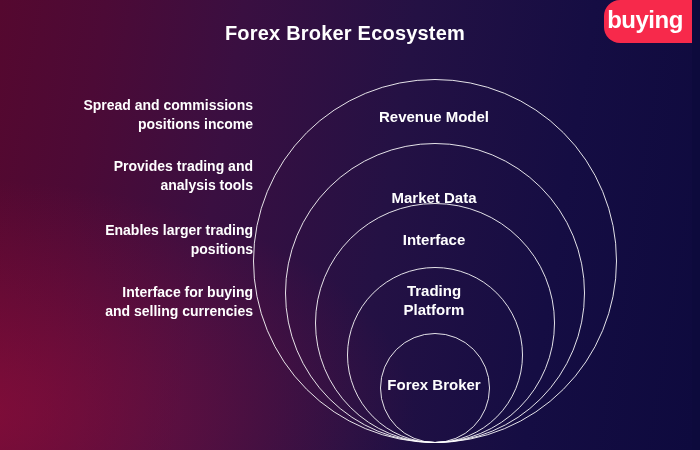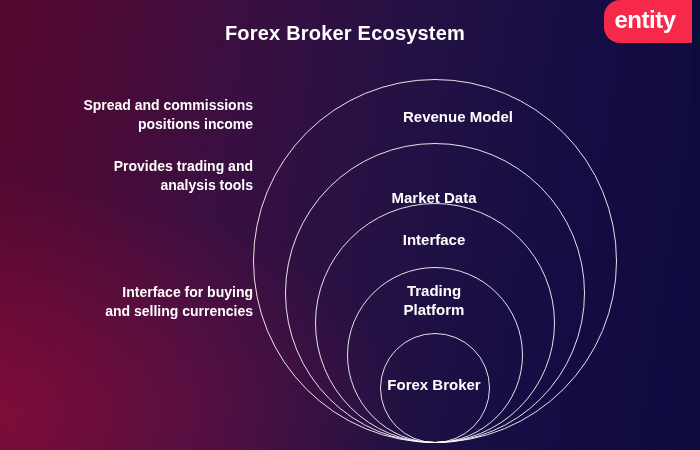--- a/index.html
+++ b/index.html
@@ -70,21 +70,21 @@
   .ring-label {
     position: absolute;
     left: 434px;
     transform: translate(-50%, -50%);
     font-size: 15px;
     font-weight: bold;
     text-align: center;
     white-space: pre-line;
     line-height: 19px;
   }
-  #ring-label-0 { top: 116px; margin-left: 24px; }
+  #ring-label-0 { top: 116px; }
   #ring-label-1 { top: 177px; margin-top: 20px; }
   #ring-label-2 { top: 239px; }
   #ring-label-3 { top: 300px; }
   #ring-label-4 { top: 384px; }
 
   
   .desc {
     position: absolute;
     left: 30px;
     width: 223px;
@@ -102,36 +102,38 @@
   #desc-4 { top: 386px; }
 </style>
 </head>
 <body>
 
 <div id="canvas">
 
   <div class="title">Forex Broker Ecosystem</div>
 
   <div class="logo-badge">
-    <span class="logo-text">entity</span>
+    <span class="logo-text">buying</span>
   </div>
 
   <div class="ring" id="ring-0"></div>
   <div class="ring" id="ring-1"></div>
   <div class="ring" id="ring-2"></div>
   <div class="ring" id="ring-3"></div>
   <div class="ring" id="ring-4"></div>
 
   <div class="ring-label" id="ring-label-0">Revenue Model</div>
   <div class="ring-label" id="ring-label-1">Market Data</div>
   <div class="ring-label" id="ring-label-2">Interface</div>
   <div class="ring-label" id="ring-label-3">Trading
 Platform</div>
   <div class="ring-label" id="ring-label-4">Forex Broker</div>
 
   <div class="desc" id="desc-0">Spread and commissions
 positions income</div>
   <div class="desc" id="desc-1">Provides trading and
 analysis tools</div>
+  <div class="desc" id="desc-2">Enables larger trading
+positions</div>
   <div class="desc" id="desc-3">Interface for buying
 and selling currencies</div>
 
 </div>
 
 </body></html>

